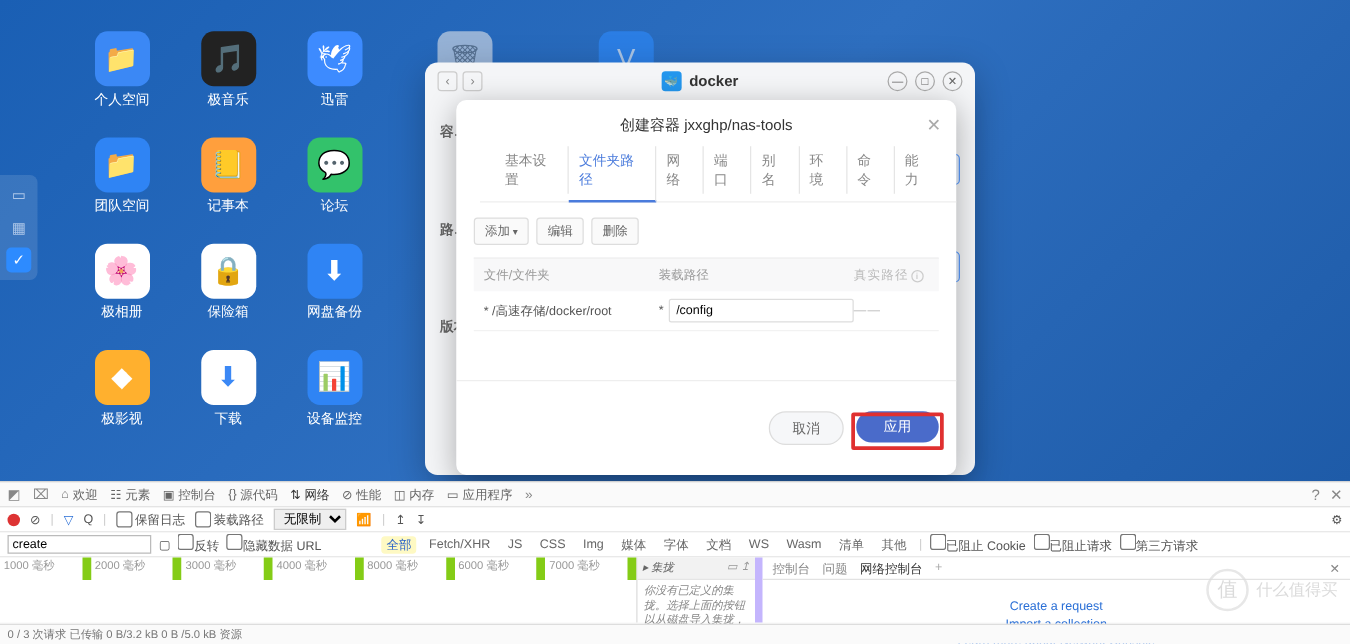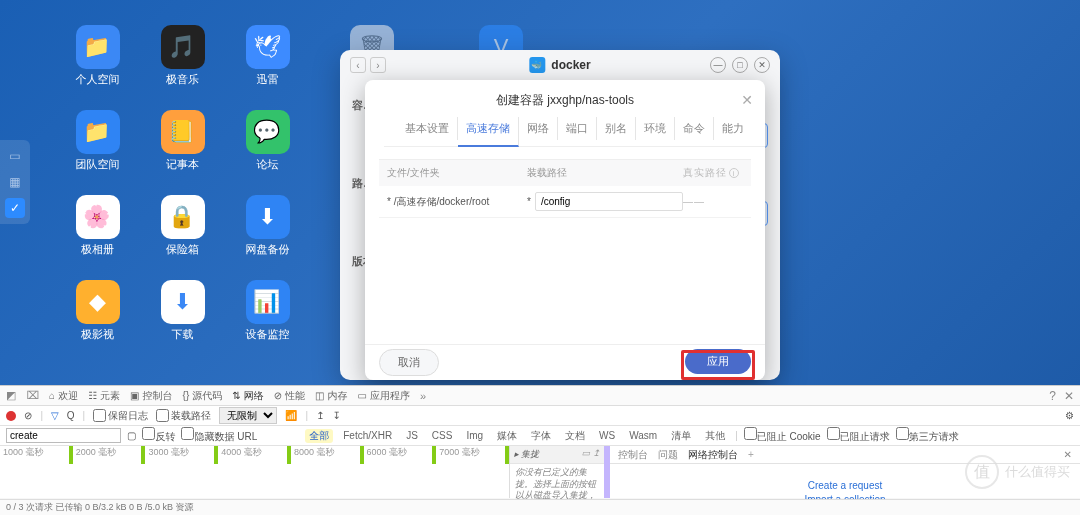--- a/index.html
+++ b/index.html
@@ -43,21 +43,21 @@
 .modal-body { flex: 1; padding: 12px 14px; font-size: 11px; color: #555; }
 .tool-row { display: flex; gap: 6px; margin-bottom: 10px; }
 .tool-row span { border: 1px solid #ddd; border-radius: 3px; padding: 3px 8px; font-size: 10px; cursor: pointer; color: #666; background: #fafafa; }
 .tool-row span:first-child::after { content: " ▾"; font-size: 8px; }
 .table-hdr { display: flex; background: #f8f8f9; padding: 6px 8px; font-size: 10px; color: #999; border-top: 1px solid #eee; }
 .table-row { display: flex; padding: 6px 8px; font-size: 10px; color: #555; border-bottom: 1px solid #f2f2f2; align-items: center; }
 .col1 { flex: 0 0 140px; }
 .col2 { flex: 1; }
 .col3 { flex: 0 0 60px; text-align: left; color: #bbb; letter-spacing: 1px; }
 .mount-input { width: 100%; border: 1px solid #ddd; padding: 3px 5px; font-size: 10px; border-radius: 2px; }
-.modal-footer { border-top: 1px solid #eee; padding: 4px 14px; display: flex; justify-content: space-between; gap: 10px; }
+.modal-footer { border-top: 1px solid #eee; padding: 24px 14px; display: flex; justify-content: flex-end; gap: 10px; }
 .btn-cancel { border: 1px solid #ddd; background: #f6f7f9; color: #666; border-radius: 14px; padding: 5px 18px; font-size: 11px; cursor: pointer; }
 .btn-apply { background: #4a6bca; color: #fff; border: none; border-radius: 14px; padding: 5px 22px; font-size: 11px; cursor: pointer; }
 .apply-ring { position: absolute; right: -4px; bottom: -4px; border: 3px solid #e03030; border-radius: 2px; width: 74px; height: 30px; pointer-events: none; }
 .footer-wrap { position: relative; display: inline-block; }
 
 
 .devtools { position: absolute; left: 0; right: 0; top: 385px; height: 130px; background: #f7f7f7; border-top: 1px solid #ccc; font-size: 10px; color: #555; }
 .dt-tabs { height: 20px; display: flex; align-items: center; gap: 10px; padding: 0 6px; border-bottom: 1px solid #ddd; background: #fafafa; }
 .dt-tabs .t { display: flex; align-items: center; gap: 3px; cursor: pointer; color: #666; }
 .dt-tabs .t.ico { font-size: 11px; color: #888; }
@@ -68,21 +68,21 @@
 .rec { width: 10px; height: 10px; border-radius: 50%; background: #d33; }
 .dt-filter select, .dt-filter input[type=text] { font-size: 10px; border: 1px solid #ccc; padding: 1px 3px; }
 .dt-filter label { display: flex; align-items: center; gap: 2px; }
 .dt-filter2 { height: 20px; display: flex; align-items: center; gap: 6px; padding: 0 6px; border-bottom: 1px solid #e2e2e2; background: #fff; flex-wrap: nowrap; }
 .dt-filter2 input.search { width: 115px; border: 1px solid #bbb; font-size: 10px; padding: 1px 3px; }
 .chip { padding: 0 4px; cursor: pointer; color: #666; }
 .chip.active { background: #fef9c3; border-radius: 3px; color: #2962c9; margin-left: 42px; }
 .dt-body { display: flex; height: 52px; }
 .dt-left { flex: 1; border-right: 1px solid #ddd; position: relative; background: #fff; }
 .ruler { height: 18px; display: flex; font-size: 9px; color: #999; }
-.ruler div { flex: 1; border-right: 4px solid #84cc16; padding-left: 3px; white-space: nowrap; }
+.ruler div { flex: 1; border-right: 7px solid #84cc16; padding-left: 3px; white-space: nowrap; }
 .dt-right { width: 570px; background: #fff; display: flex; }
 .dt-sidepane { width: 100px; border-right: 6px solid #c4b5fd; font-size: 9px; font-style: italic; }
 .sect { background: #f2f2f2; padding: 2px 4px; display: flex; justify-content: space-between; border-bottom: 1px solid #e5e5e5; color: #666; }
 .sect .ic { color: #999; }
 .sdesc { padding: 3px 5px; font-size: 9px; color: #888; line-height: 1.3; }
 .dt-main { flex: 1; position: relative; }
 .rtabs { height: 18px; border-bottom: 1px solid #e2e2e2; display: flex; align-items: center; gap: 10px; padding: 0 8px; font-size: 10px; color: #888; }
 .rtabs .rt { cursor: pointer; }
 .rtabs .rt.active { color: #333; }
 .rtabs .plus { color: #aaa; }
@@ -193,29 +193,34 @@
     </div>
   </div>
 
   <div class="modal">
     <div class="modal-title">
       <span>创建容器 jxxghp/nas-tools</span>
       <span class="modal-close">✕</span>
     </div>
     <div class="tabs">
       <div class="tab">基本设置</div>
-      <div class="tab active">高速存储</div>
+      <div class="tab active">文件夹路径</div>
       <div class="tab">网络</div>
       <div class="tab">端口</div>
       <div class="tab">别名</div>
       <div class="tab">环境</div>
       <div class="tab">命令</div>
       <div class="tab">能力</div>
     </div>
     <div class="modal-body">
+      <div class="tool-row">
+        <span>添加</span>
+        <span>编辑</span>
+        <span>删除</span>
+      </div>
       <div class="table-hdr">
         <div class="col1">文件/文件夹</div>
         <div class="col2">装载路径</div>
         <div class="col3"><span>真实路径</span><span class="info-i">i</span></div>
       </div>
       <div class="table-row">
         <div class="col1">* /高速存储/docker/root</div>
         <div class="col2" style="display:flex;gap:4px;align-items:center">
           <span>*</span>
           <input class="mount-input" value="/config" style="">

